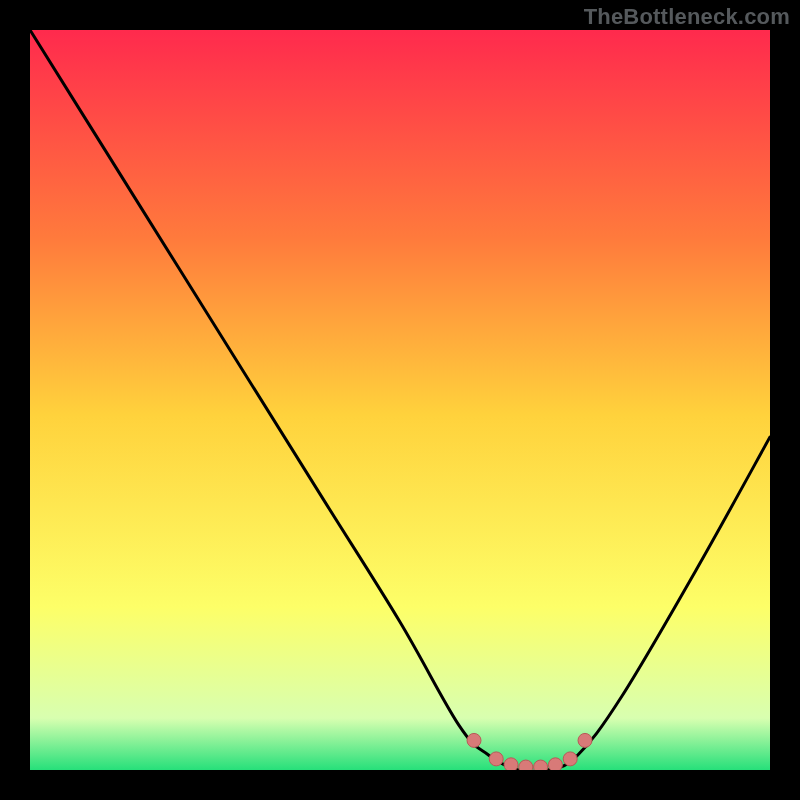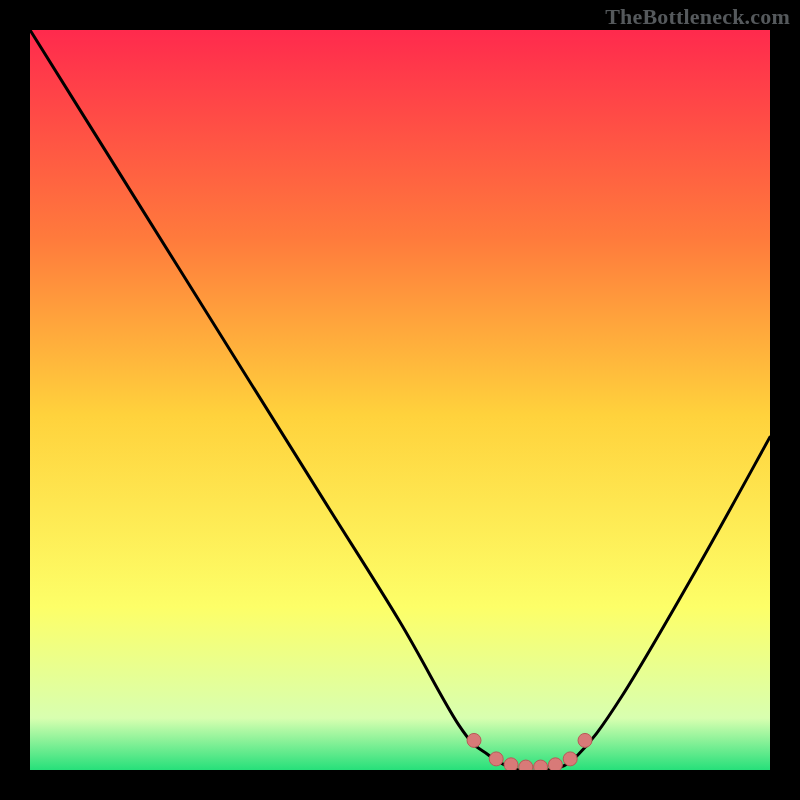--- a/index.html
+++ b/index.html
@@ -29,21 +29,21 @@
     inset: 0;
   }
   .curve {
     position: absolute;
     inset: 0;
   }
   .attribution {
     position: absolute;
     top: 4px;
     right: 10px;
-    font-family: Liberation Serif, serif;
+    font-family: Liberation Sans, sans-serif;
     font-size: 22px;
     font-weight: 600;
     color: #55595c;
     letter-spacing: 0.2px;
     user-select: none;
   }
 </style>
 </head>
 <body>
 

